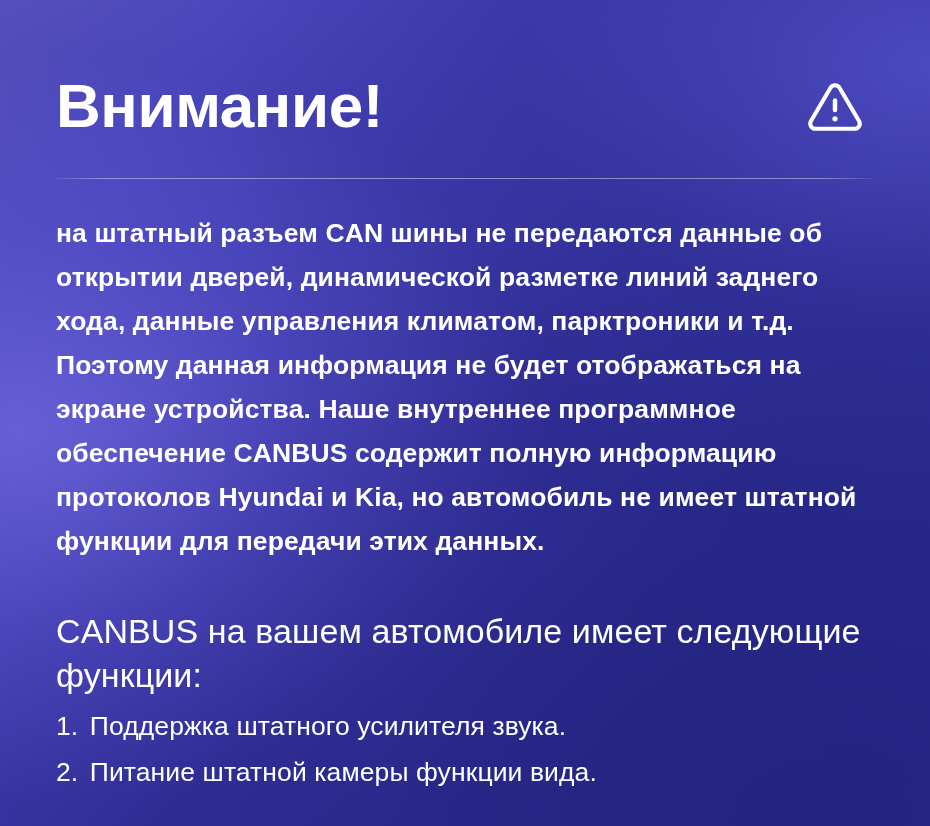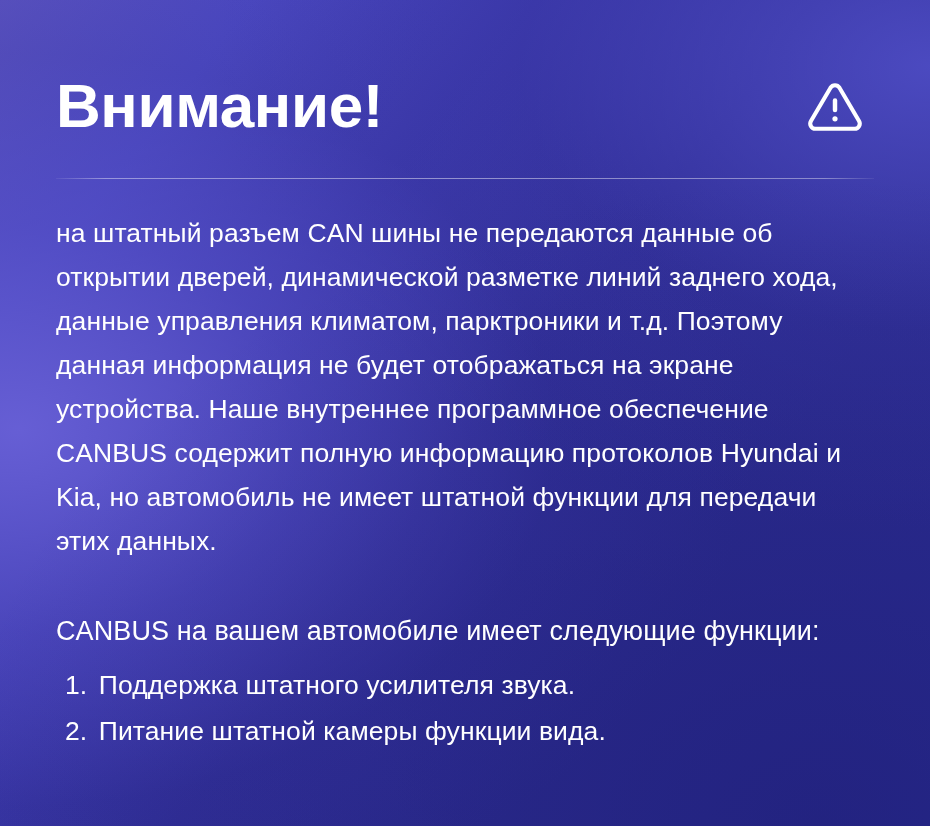--- a/index.html
+++ b/index.html
@@ -88,40 +88,40 @@
   
   .body {
     padding-top: 32px;
     color: #ffffff;
   }
 
   .para {
     margin: 0;
     font-size: 26.5px;
     line-height: 44px;
-    font-weight: 400;
+    font-weight: 700;
     letter-spacing: 0.1px;
     color: #ffffff;
     text-align: left;
   }
 
   .para-lead { margin-bottom: 46px; }
 
   .list-intro {
     margin: 0 0 6px 0;
-    font-size: 27px;
+    font-size: 34px;
     line-height: 44px;
     font-weight: 500;
     letter-spacing: 0.1px;
     color: #ffffff;
   }
 
   .list {
     list-style: none;
-    margin: 9px;
+    margin: 0;
     padding: 0;
   }
 
   .list-item {
     font-size: 26.5px;
     line-height: 46px;
     font-weight: 500;
     letter-spacing: 0.1px;
     color: #ffffff;
     white-space: nowrap;

